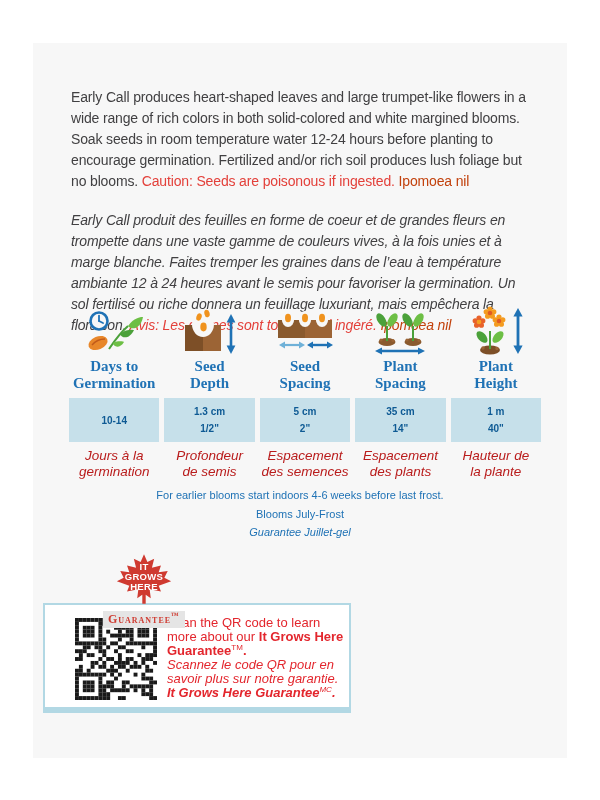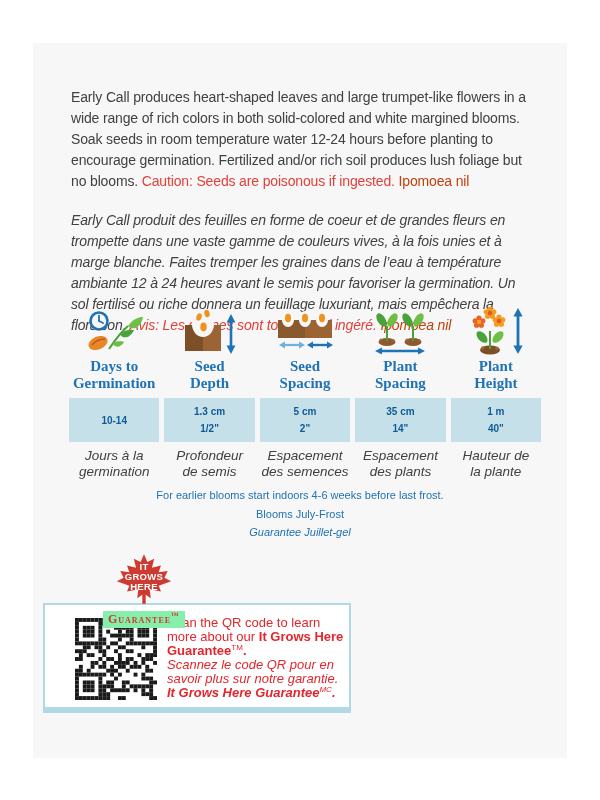--- a/index.html
+++ b/index.html
@@ -32,21 +32,21 @@
     line-height:17px;white-space:pre-line;height:36px;font-family:Liberation Serif, serif;
   }
   .val-box{
     margin-top:4px;height:44px;background:#c6e0ea;
     display:flex;align-items:center;justify-content:center;
   }
   .val{
     font-size:10px;font-weight:bold;color:#0e5a94;line-height:17px;white-space:pre-line;
   }
   .lbl-fr{
-    margin-top:6px;font-size:13.5px;font-style:italic;color:#404040;
+    margin-top:6px;font-size:13.5px;font-style:italic;color:#b91c1c;
     line-height:16px;white-space:pre-line;
   }
 
   .notes{
     position:absolute;left:0;top:443px;width:534px;text-align:center;
     color:#1f72b5;font-size:11px;line-height:18.5px;
   }
   .notes .it{font-style:italic;}
 
   .qr-box{
@@ -67,21 +67,21 @@
     position:absolute;left:51px;top:510px;width:120px;text-align:center;z-index:2;
   }
   .leaf-wrap{position:relative;display:inline-block;width:86px;height:52px;}
   .leaf-wrap svg{position:absolute;left:0;top:0;}
   .leaf-text{
     position:absolute;left:0;top:9px;width:86px;text-align:center;
     color:#ffffff;font-weight:bold;font-size:9.5px;line-height:10px;
     white-space:pre-line;letter-spacing:0.3px;
   }
   .guarantee{
-    position:relative;margin-top:-2px;display:inline-block;background:#86efac;
+    position:relative;margin-top:-2px;display:inline-block;background:#e5e5e5;
     padding:1px 5px;color:#cf3a30;font-weight:bold;font-size:12px;
     font-variant:small-caps;letter-spacing:1px;font-family:"Liberation Serif", serif;
   }
 </style>
 </head>
 <body>
 
 <div class="card">
 
   <p class="para en"><span>Early Call produces heart-shaped leaves and large trumpet-like flowers in a wide range of rich colors in both solid-colored and white margined blooms. Soak seeds in room temperature water 12-24 hours before planting to encourage germination. Fertilized and/or rich soil produces lush foliage but no blooms. </span><span class="red-text">Caution: Seeds are poisonous if ingested.</span><span class="species"> Ipomoea nil</span></p>

